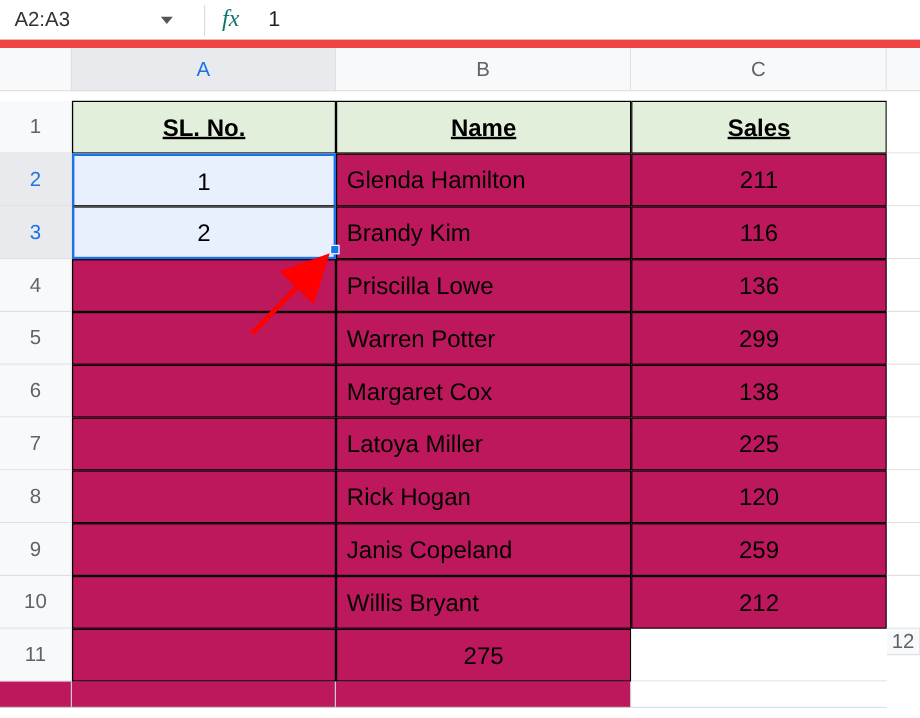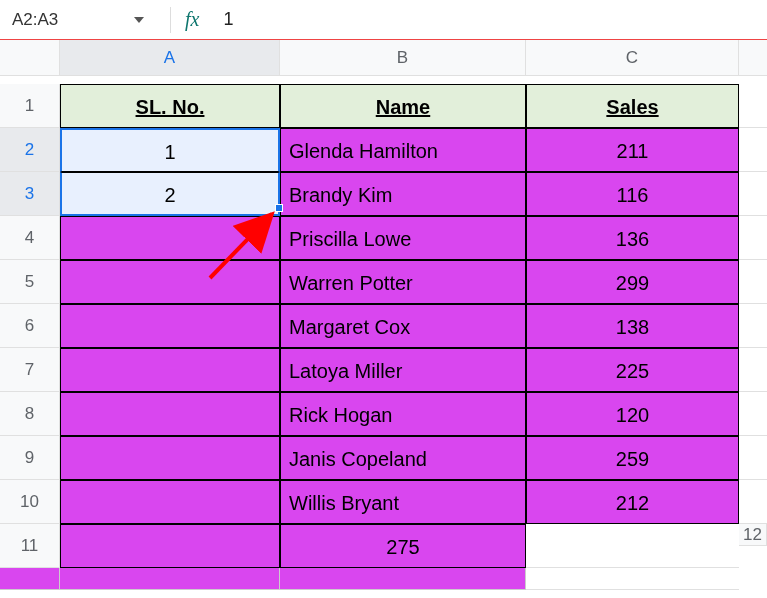--- a/index.html
+++ b/index.html
@@ -8,21 +8,21 @@
     background: #fff;
     width: 767px;
     height: 598px;
     overflow: hidden;
     position: relative;
   }
   .name-box-row {
     display: flex;
     align-items: center;
     height: 40px;
-    border-bottom: 1px solid #ef4444;
+    border-bottom: 7px solid #ef4444;
     padding-left: 6px;
   }
   .name-box {
     display: flex;
     align-items: center;
     width: 150px;
     font-size: 17px;
     color: #333;
     padding: 4px 6px;
   }
@@ -78,21 +78,21 @@
     line-height: 44px;
     border-right: 1px solid #e0e0e0;
     border-bottom: 1px solid #e0e0e0;
     font-size: 17px;
   }
   .cell {
     border-right: 1px solid #ccc;
     border-bottom: 1px solid #ccc;
     padding: 0 8px;
     line-height: 44px;
-    background: #d946ef;
+    background: #be185d;
     white-space: nowrap;
     overflow: hidden;
   }
   .extra-col {
     border-bottom: 1px solid #e0e0e0;
     background: #fff;
   }
   .data-header {
     background: #e2efda;
     font-weight: bold;

